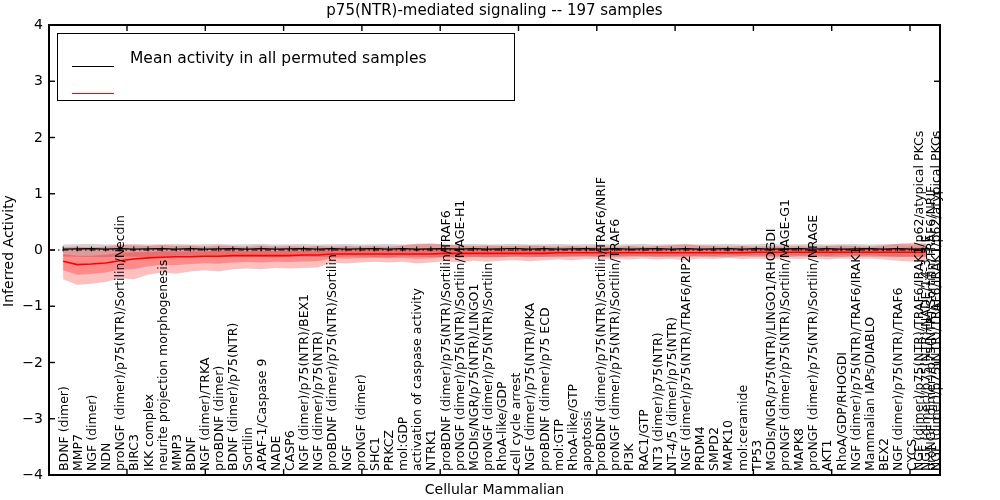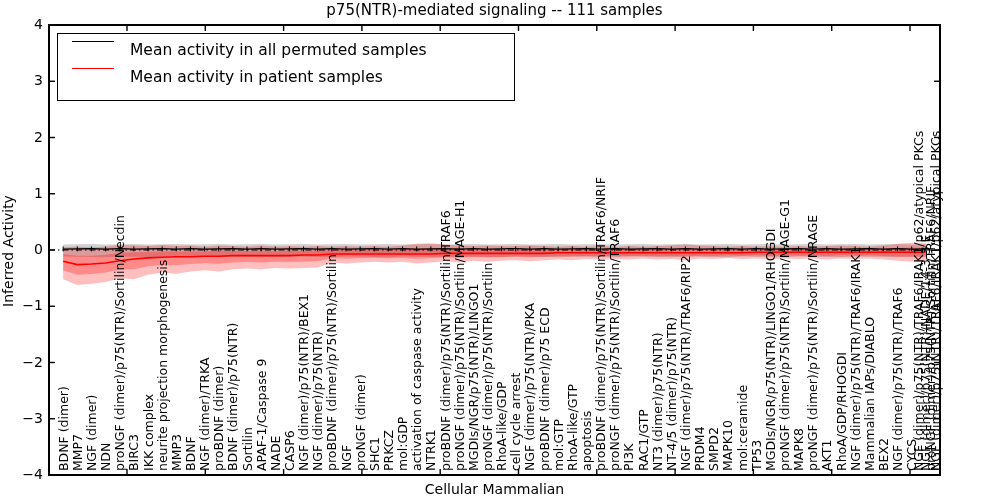--- a/index.html
+++ b/index.html
@@ -10,30 +10,30 @@
   #y-axis-label{position:absolute;left:-57px;top:243px;width:130px;text-align:center;
                 font-size:14px;color:#000;transform:rotate(-90deg);}
   #x-axis-label{position:absolute;left:49px;top:481px;width:891px;text-align:center;
                 font-size:14px;color:#000;}
   svg{position:absolute;left:0;top:0;}
   .ytick-label{position:absolute;font-size:14px;color:#000;text-align:right;width:30px;}
   .xtick-label{position:absolute;font-size:12.5px;line-height:13px;color:#000;white-space:nowrap;
                transform:rotate(-90deg);transform-origin:0 0;}
   #legend{position:absolute;left:57px;top:33px;width:456px;height:66px;background:#fff;
           border:1.6px solid #000;}
-  .legend-row{position:absolute;left:0;height:26px;display:flex;align-items:flex-start;}
+  .legend-row{position:absolute;left:0;height:26px;display:flex;align-items:flex-end;}
   .legend-row .swatch{display:inline-block;width:42px;height:0;border-top-width:1.6px;
           border-top-style:solid;margin-left:14px;}
   .legend-row .lab{font-size:15.5px;margin-left:16px;color:#000;}
 </style>
 </head>
 <body>
 
 <div id="figure">
-  <div id="chart-title">p75(NTR)-mediated signaling -- 111 samples</div>
+  <div id="chart-title">p75(NTR)-mediated signaling -- 197 samples</div>
   <div id="y-axis-label">Inferred Activity</div>
   <div id="x-axis-label">Cellular Mammalian</div>
 
   <svg id="plot" width="1000" height="500" viewBox="0 0 1000 500">
       <path d="M63.14285714285714,244.375 L77.28571428571428,244.15 L91.42857142857143,243.925 L105.57142857142857,244.375 L119.71428571428571,244.15 L133.85714285714286,243.925 L148,244.375 L162.14285714285714,244.15 L176.28571428571428,243.925 L190.42857142857142,244.375 L204.57142857142856,244.15 L218.71428571428572,243.925 L232.85714285714286,244.375 L247,244.15 L261.1428571428571,243.925 L275.2857142857143,244.375 L289.42857142857144,244.15 L303.57142857142856,243.925 L317.7142857142857,244.375 L331.85714285714283,244.15 L346,243.925 L360.1428571428571,244.375 L374.2857142857143,244.15 L388.42857142857144,243.925 L402.57142857142856,244.375 L416.7142857142857,244.15 L430.85714285714283,243.925 L445,244.375 L459.1428571428571,244.15 L473.2857142857143,243.925 L487.4285714285714,244.375 L501.57142857142856,244.15 L515.7142857142858,243.925 L529.8571428571429,244.375 L544,244.15 L558.1428571428571,243.925 L572.2857142857142,244.375 L586.4285714285714,244.15 L600.5714285714286,243.925 L614.7142857142857,244.375 L628.8571428571429,244.15 L643,243.925 L657.1428571428571,244.375 L671.2857142857142,244.15 L685.4285714285714,243.925 L699.5714285714286,244.375 L713.7142857142857,244.15 L727.8571428571429,243.925 L742,244.375 L756.1428571428571,244.15 L770.2857142857142,243.925 L784.4285714285714,244.375 L798.5714285714286,244.15 L812.7142857142857,243.925 L826.8571428571428,244.375 L841,244.15 L855.1428571428571,243.925 L869.2857142857142,244.375 L883.4285714285714,244.15 L897.5714285714286,243.925 L911.7142857142857,244.375 L925.8571428571428,244.15 L925.8571428571428,256.69375 L911.7142857142857,256.46875 L897.5714285714286,257.14375 L883.4285714285714,256.91875 L869.2857142857142,256.69375 L855.1428571428571,256.46875 L841,257.14375 L826.8571428571428,256.91875 L812.7142857142857,256.69375 L798.5714285714286,256.46875 L784.4285714285714,257.14375 L770.2857142857142,256.91875 L756.1428571428571,256.69375 L742,256.46875 L727.8571428571429,257.14375 L713.7142857142857,256.91875 L699.5714285714286,256.69375 L685.4285714285714,256.46875 L671.2857142857142,257.14375 L657.1428571428571,256.91875 L643,256.69375 L628.8571428571429,256.46875 L614.7142857142857,257.14375 L600.5714285714286,256.91875 L586.4285714285714,256.69375 L572.2857142857142,256.46875 L558.1428571428571,257.14375 L544,256.91875 L529.8571428571429,256.69375 L515.7142857142858,256.46875 L501.57142857142856,257.14375 L487.4285714285714,256.91875 L473.2857142857143,256.69375 L459.1428571428571,256.46875 L445,257.14375 L430.85714285714283,256.91875 L416.7142857142857,256.69375 L402.57142857142856,256.46875 L388.42857142857144,257.14375 L374.2857142857143,256.91875 L360.1428571428571,256.69375 L346,256.46875 L331.85714285714283,257.14375 L317.7142857142857,256.91875 L303.57142857142856,256.69375 L289.42857142857144,256.46875 L275.2857142857143,257.14375 L261.1428571428571,256.91875 L247,256.69375 L232.85714285714286,256.46875 L218.71428571428572,257.14375 L204.57142857142856,256.91875 L190.42857142857142,256.69375 L176.28571428571428,256.46875 L162.14285714285714,257.14375 L148,256.91875 L133.85714285714286,256.69375 L119.71428571428571,256.46875 L105.57142857142857,257.14375 L91.42857142857143,256.91875 L77.28571428571428,256.69375 L63.14285714285714,256.46875 Z" fill="#999999" fill-opacity="0.45" stroke="none"></path>
       <path d="M63.14285714285714,247.1875 L77.28571428571428,246.625 L91.42857142857143,247.1875 L105.57142857142857,246.625 L119.71428571428571,244.9375 L133.85714285714286,245.5 L148,246.0625 L162.14285714285714,244.9375 L176.28571428571428,246.0625 L190.42857142857142,245.5 L204.57142857142856,246.625 L218.71428571428572,245.5 L232.85714285714286,246.0625 L247,246.625 L261.1428571428571,245.5 L275.2857142857143,246.625 L289.42857142857144,246.0625 L303.57142857142856,246.625 L317.7142857142857,246.0625 L331.85714285714283,246.625 L346,246.0625 L360.1428571428571,246.625 L374.2857142857143,246.0625 L388.42857142857144,246.625 L402.57142857142856,245.5 L416.7142857142857,243.8125 L430.85714285714283,243.25 L445,244.375 L459.1428571428571,245.5 L473.2857142857143,246.0625 L487.4285714285714,245.5 L501.57142857142856,246.0625 L515.7142857142858,246.0625 L529.8571428571429,245.5 L544,246.0625 L558.1428571428571,246.625 L572.2857142857142,246.0625 L586.4285714285714,246.625 L600.5714285714286,246.0625 L614.7142857142857,246.625 L628.8571428571429,246.0625 L643,246.625 L657.1428571428571,246.0625 L671.2857142857142,245.5 L685.4285714285714,244.375 L699.5714285714286,245.5 L713.7142857142857,246.0625 L727.8571428571429,246.625 L742,246.0625 L756.1428571428571,246.625 L770.2857142857142,246.0625 L784.4285714285714,246.625 L798.5714285714286,246.0625 L812.7142857142857,246.625 L826.8571428571428,246.0625 L841,245.5 L855.1428571428571,246.0625 L869.2857142857142,246.625 L883.4285714285714,245.5 L897.5714285714286,243.8125 L911.7142857142857,242.6875 L925.8571428571428,243.25 L925.8571428571428,261.25 L911.7142857142857,261.8125 L897.5714285714286,260.6875 L883.4285714285714,259.5625 L869.2857142857142,258.4375 L855.1428571428571,259 L841,258.4375 L826.8571428571428,259.5625 L812.7142857142857,258.4375 L798.5714285714286,259 L784.4285714285714,258.4375 L770.2857142857142,259.5625 L756.1428571428571,258.4375 L742,259 L727.8571428571429,257.875 L713.7142857142857,259 L699.5714285714286,258.4375 L685.4285714285714,260.125 L671.2857142857142,259 L657.1428571428571,259.5625 L643,258.4375 L628.8571428571429,259.5625 L614.7142857142857,259 L600.5714285714286,259.5625 L586.4285714285714,259 L572.2857142857142,260.125 L558.1428571428571,259.5625 L544,260.125 L529.8571428571429,261.25 L515.7142857142858,260.125 L501.57142857142856,260.6875 L487.4285714285714,261.8125 L473.2857142857143,260.6875 L459.1428571428571,262.375 L445,261.25 L430.85714285714283,262.375 L416.7142857142857,263.5 L402.57142857142856,261.8125 L388.42857142857144,262.375 L374.2857142857143,261.8125 L360.1428571428571,262.375 L346,263.5 L331.85714285714283,262.375 L317.7142857142857,267.4375 L303.57142857142856,268 L289.42857142857144,268.5625 L275.2857142857143,268 L261.1428571428571,269.125 L247,268.5625 L232.85714285714286,269.125 L218.71428571428572,271.375 L204.57142857142856,270.25 L190.42857142857142,271.375 L176.28571428571428,273.625 L162.14285714285714,272.5 L148,274.75 L133.85714285714286,279.25 L119.71428571428571,278.125 L105.57142857142857,282.0625 L91.42857142857143,283.75 L77.28571428571428,284.875 L63.14285714285714,279.25 Z" fill="#ff0000" fill-opacity="0.25" stroke="none"></path>
       <path d="M63.14285714285714,254.21875 L77.28571428571428,255.625 L91.42857142857143,255.625 L105.57142857142857,254.78125 L119.71428571428571,252.8125 L133.85714285714286,252.25 L148,251.96875 L162.14285714285714,251.125 L176.28571428571428,251.40625 L190.42857142857142,251.125 L204.57142857142856,251.40625 L218.71428571428572,250.84375 L232.85714285714286,250.84375 L247,251.125 L261.1428571428571,250.5625 L275.2857142857143,251.125 L289.42857142857144,250.84375 L303.57142857142856,250.84375 L317.7142857142857,250.5625 L331.85714285714283,250.28125 L346,250 L360.1428571428571,250.28125 L374.2857142857143,250 L388.42857142857144,250.28125 L402.57142857142856,249.71875 L416.7142857142857,248.875 L430.85714285714283,248.59375 L445,248.875 L459.1428571428571,249.4375 L473.2857142857143,249.71875 L487.4285714285714,249.4375 L501.57142857142856,249.71875 L515.7142857142858,249.71875 L529.8571428571429,249.4375 L544,249.71875 L558.1428571428571,249.71875 L572.2857142857142,249.4375 L586.4285714285714,249.71875 L600.5714285714286,249.4375 L614.7142857142857,249.71875 L628.8571428571429,249.4375 L643,249.71875 L657.1428571428571,249.4375 L671.2857142857142,249.15625 L685.4285714285714,248.59375 L699.5714285714286,249.15625 L713.7142857142857,249.4375 L727.8571428571429,249.71875 L742,249.4375 L756.1428571428571,249.4375 L770.2857142857142,249.15625 L784.4285714285714,249.4375 L798.5714285714286,249.15625 L812.7142857142857,249.4375 L826.8571428571428,249.15625 L841,248.875 L855.1428571428571,249.15625 L869.2857142857142,249.4375 L883.4285714285714,248.875 L897.5714285714286,248.03125 L911.7142857142857,247.46875 L925.8571428571428,247.75 L925.8571428571428,256.75 L911.7142857142857,257.03125 L897.5714285714286,256.46875 L883.4285714285714,255.90625 L869.2857142857142,255.34375 L855.1428571428571,255.625 L841,255.34375 L826.8571428571428,255.90625 L812.7142857142857,255.34375 L798.5714285714286,255.625 L784.4285714285714,255.34375 L770.2857142857142,255.90625 L756.1428571428571,255.34375 L742,255.90625 L727.8571428571429,255.34375 L713.7142857142857,255.90625 L699.5714285714286,255.625 L685.4285714285714,256.46875 L671.2857142857142,255.90625 L657.1428571428571,256.1875 L643,255.625 L628.8571428571429,256.1875 L614.7142857142857,255.90625 L600.5714285714286,256.1875 L586.4285714285714,255.90625 L572.2857142857142,256.46875 L558.1428571428571,256.1875 L544,256.75 L529.8571428571429,257.3125 L515.7142857142858,256.75 L501.57142857142856,257.03125 L487.4285714285714,257.59375 L473.2857142857143,257.03125 L459.1428571428571,257.875 L445,257.3125 L430.85714285714283,258.15625 L416.7142857142857,258.71875 L402.57142857142856,257.875 L388.42857142857144,258.15625 L374.2857142857143,257.875 L360.1428571428571,258.15625 L346,258.71875 L331.85714285714283,258.15625 L317.7142857142857,261.25 L303.57142857142856,261.53125 L289.42857142857144,262.09375 L275.2857142857143,261.8125 L261.1428571428571,262.375 L247,262.09375 L232.85714285714286,262.375 L218.71428571428572,263.78125 L204.57142857142856,263.21875 L190.42857142857142,264.0625 L176.28571428571428,265.1875 L162.14285714285714,264.90625 L148,266.3125 L133.85714285714286,269.125 L119.71428571428571,269.40625 L105.57142857142857,272.5 L91.42857142857143,273.90625 L77.28571428571428,274.75 L63.14285714285714,270.25 Z" fill="#ff0000" fill-opacity="0.28" stroke="none"></path>
       <line x1="49" y1="250" x2="940" y2="250" stroke="#000000" stroke-width="1" stroke-dasharray="6 3 1.5 3"></line>
       <path d="M63.14285714285714,249.2125 L77.28571428571428,248.875 L91.42857142857143,248.5375 L105.57142857142857,249.04375 L119.71428571428571,248.70625 L133.85714285714286,249.2125 L148,248.875 L162.14285714285714,248.5375 L176.28571428571428,249.04375 L190.42857142857142,248.70625 L204.57142857142856,249.2125 L218.71428571428572,248.875 L232.85714285714286,248.5375 L247,249.04375 L261.1428571428571,248.70625 L275.2857142857143,249.2125 L289.42857142857144,248.875 L303.57142857142856,248.5375 L317.7142857142857,249.04375 L331.85714285714283,248.70625 L346,249.2125 L360.1428571428571,248.875 L374.2857142857143,248.5375 L388.42857142857144,249.04375 L402.57142857142856,248.70625 L416.7142857142857,249.2125 L430.85714285714283,248.875 L445,248.5375 L459.1428571428571,249.04375 L473.2857142857143,248.70625 L487.4285714285714,249.2125 L501.57142857142856,248.875 L515.7142857142858,248.5375 L529.8571428571429,249.04375 L544,248.70625 L558.1428571428571,249.2125 L572.2857142857142,248.875 L586.4285714285714,248.5375 L600.5714285714286,249.04375 L614.7142857142857,248.70625 L628.8571428571429,249.2125 L643,248.875 L657.1428571428571,248.5375 L671.2857142857142,249.04375 L685.4285714285714,248.70625 L699.5714285714286,249.2125 L713.7142857142857,248.875 L727.8571428571429,248.5375 L742,249.04375 L756.1428571428571,248.70625 L770.2857142857142,249.2125 L784.4285714285714,248.875 L798.5714285714286,248.5375 L812.7142857142857,249.04375 L826.8571428571428,248.70625 L841,249.2125 L855.1428571428571,248.875 L869.2857142857142,248.5375 L883.4285714285714,249.04375 L897.5714285714286,248.70625 L911.7142857142857,249.2125 L925.8571428571428,248.875 " fill="none" stroke="#000000" stroke-width="1.3"></path>
       <line x1="63.14285714285714" y1="246.375" x2="63.14285714285714" y2="251.375" stroke="#000000" stroke-width="1"></line>
@@ -221,16 +221,15 @@
       <div class="xtick-label" style="left: 929.257px; top: 471px;">NGF (dimer)/p75(NTR)/TRAF6/IRAK1/p62/atypical PKCs</div>
     </div>
 
   <div id="legend">
     <div class="legend-row" style="top:7px;">
       <span class="swatch" id="swatch-permuted" style="border-top-color: rgb(0, 0, 0);"></span>
       <span class="lab">Mean activity in all permuted samples</span>
     </div>
     <div class="legend-row" style="top:34px;">
       <span class="swatch" id="swatch-patient" style="border-top-color: rgb(255, 0, 0);"></span>
-      <span class="lab">Mean activity in patient samples</span>
     </div>
   </div>
 </div>
 
 </body></html>

